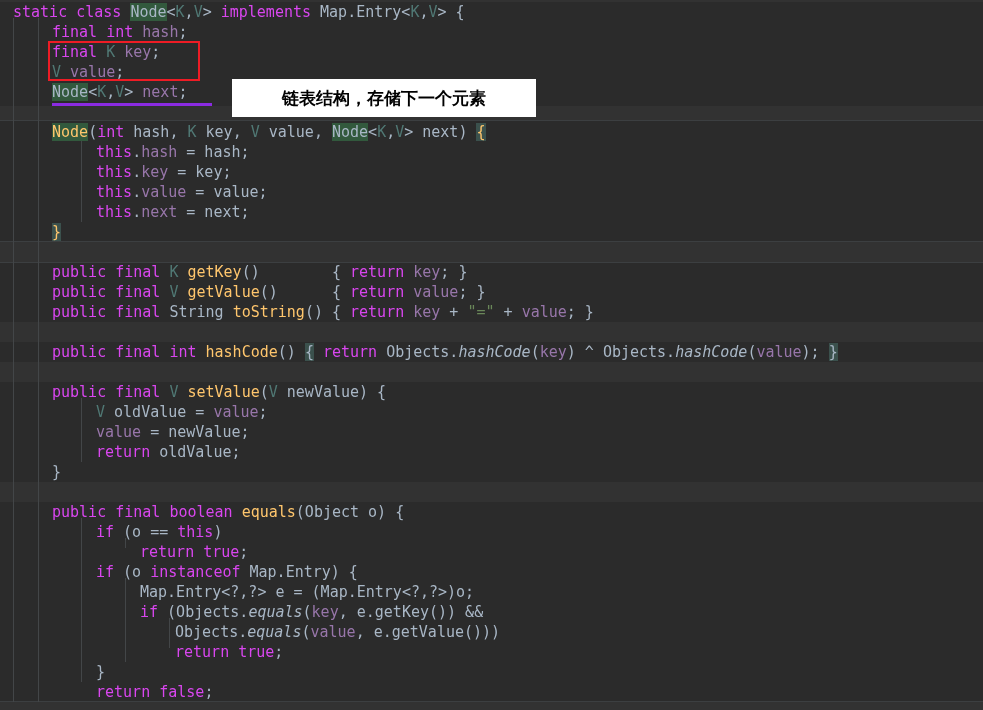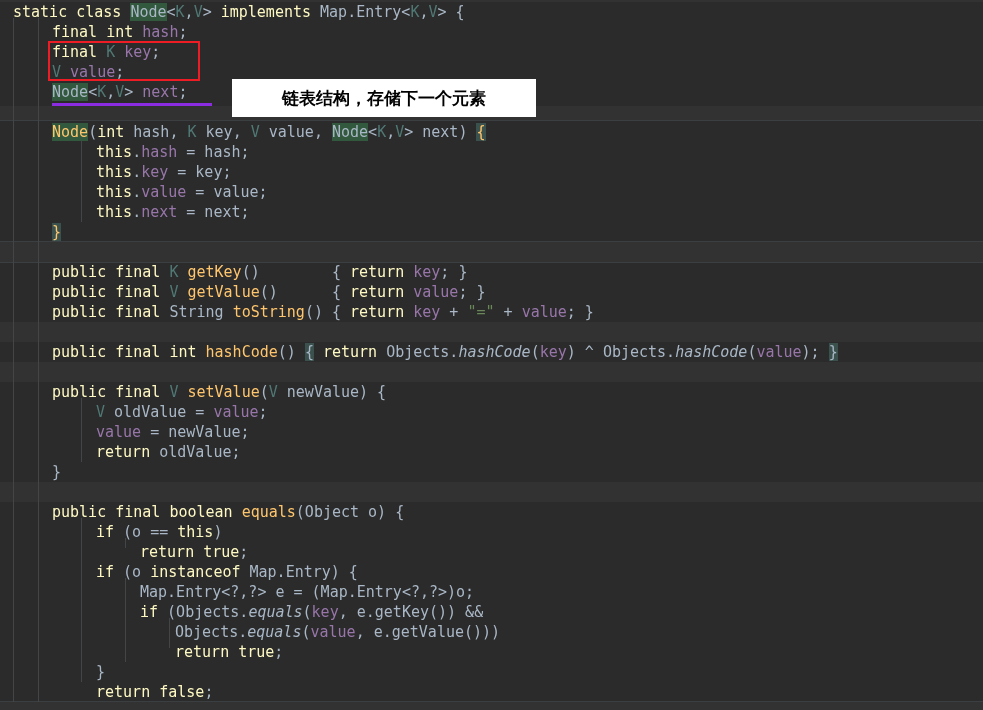--- a/index.html
+++ b/index.html
@@ -16,21 +16,21 @@
   }
   
   .hsep{position:absolute;left:0;width:983px;height:1px;background:#3c3f41;}
   
   .band{position:absolute;left:0;width:983px;background:#323232;}
   
   .vguide{position:absolute;width:1px;background:#434648;}
   
   .line{position:absolute;left:0;height:20px;line-height:20px;}
   
-  .kw   {color:#fef9c3;}            
+  .kw   {color:#d946ef;}            
   .pl   {color:#a9b7c6;}            
   .fld  {color:#9876aa;}            
   .mth  {color:#ffc66d;}            
   .sta  {color:#a9b7c6;font-style:italic;} 
   .str  {color:#6a8759;}
   .cls  {color:#a9b7c6;}
   .gp   {color:#507874;}            
   .hl   {background:#32593d;}       
   .brace{background:#3b514d;color:#ffc66d;}
   .bracedim{background:#3b514d;color:#a9b7c6;}

